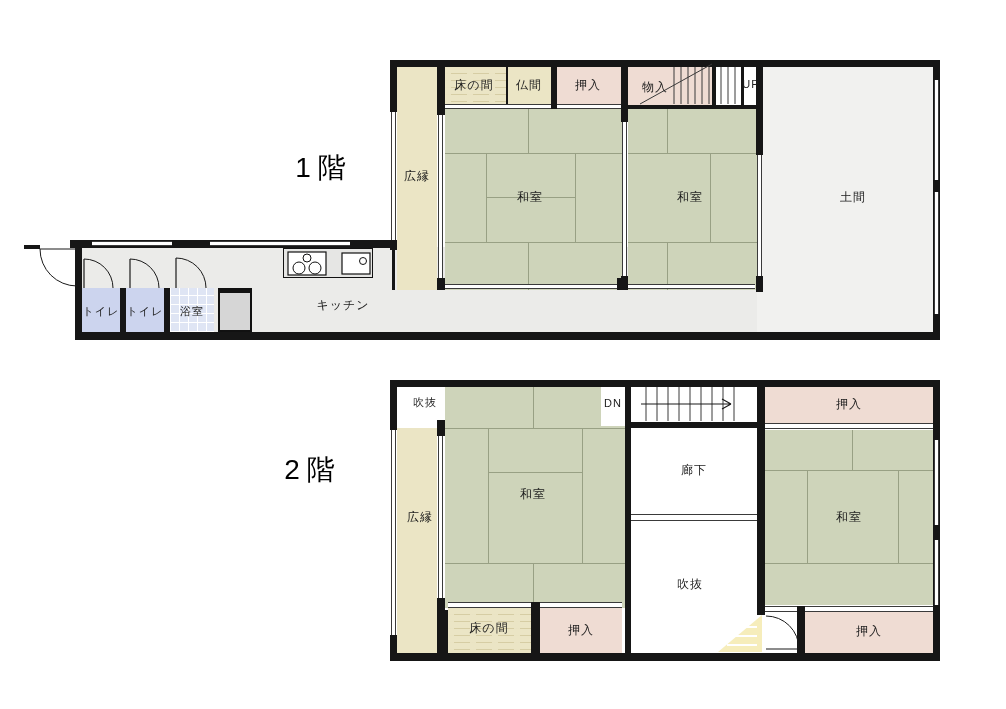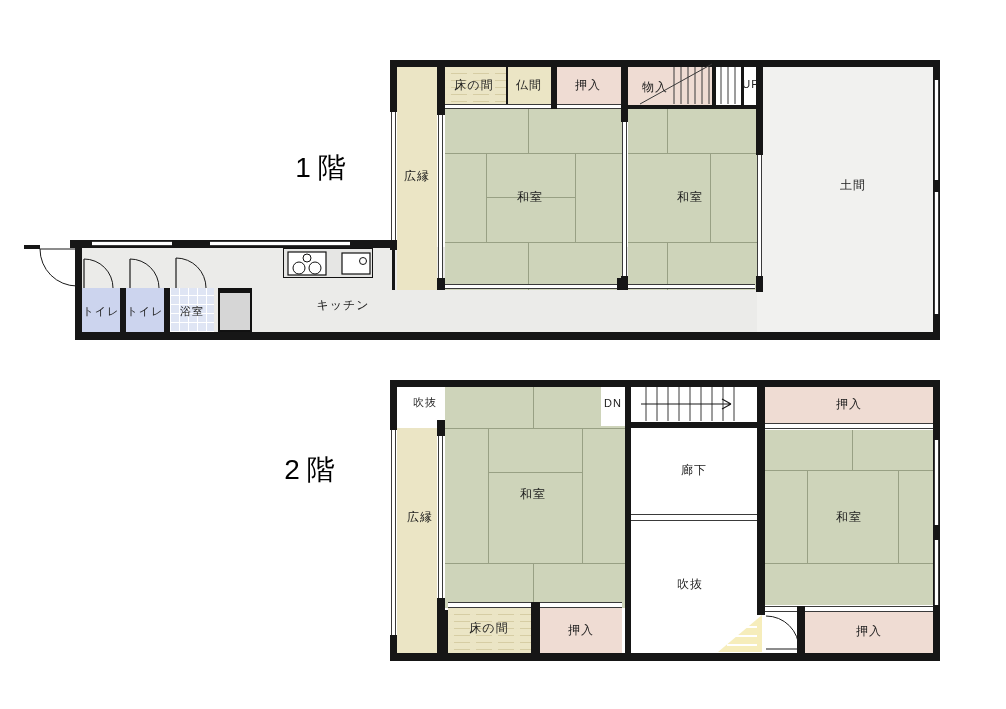--- a/index.html
+++ b/index.html
@@ -187,21 +187,21 @@
 
   <span class="title" style="left:324px;top:168px">1階</span>
   <span class="lbl" style="left:417px;top:176px">広縁</span>
   <span class="lbl" style="left:474px;top:85px">床の間</span>
   <span class="lbl" style="left:529px;top:85px">仏間</span>
   <span class="lbl" style="left:588px;top:85px">押入</span>
   <span class="lbl" style="left:655px;top:87px">物入</span>
   <span class="lbl sm" style="left:751px;top:84px">UP</span>
   <span class="lbl" style="left:530px;top:197px">和室</span>
   <span class="lbl" style="left:690px;top:197px">和室</span>
-  <span class="lbl" style="left:853px;top:185px">土間</span>
+  <span class="lbl" style="left:853px;top:197px">土間</span>
   <span class="lbl sm" style="left:101px;top:311px">トイレ</span>
   <span class="lbl sm" style="left:145px;top:311px">トイレ</span>
   <span class="lbl sm" style="left:192px;top:311px">浴室</span>
   <span class="lbl" style="left:343px;top:305px">キッチン</span>
 
   <span class="title" style="left:313px;top:470px">2階</span>
   <span class="lbl sm" style="left:425px;top:402px">吹抜</span>
   <span class="lbl" style="left:420px;top:517px">広縁</span>
   <span class="lbl" style="left:533px;top:494px">和室</span>
   <span class="lbl sm" style="left:613px;top:403px">DN</span>

